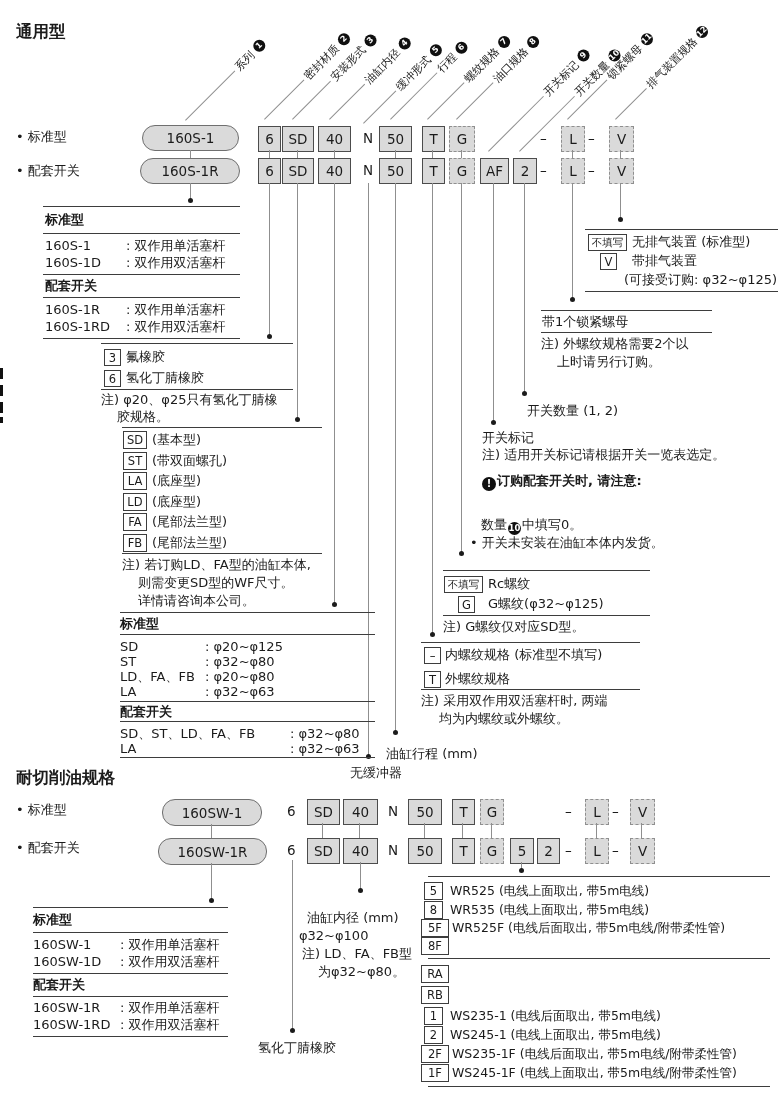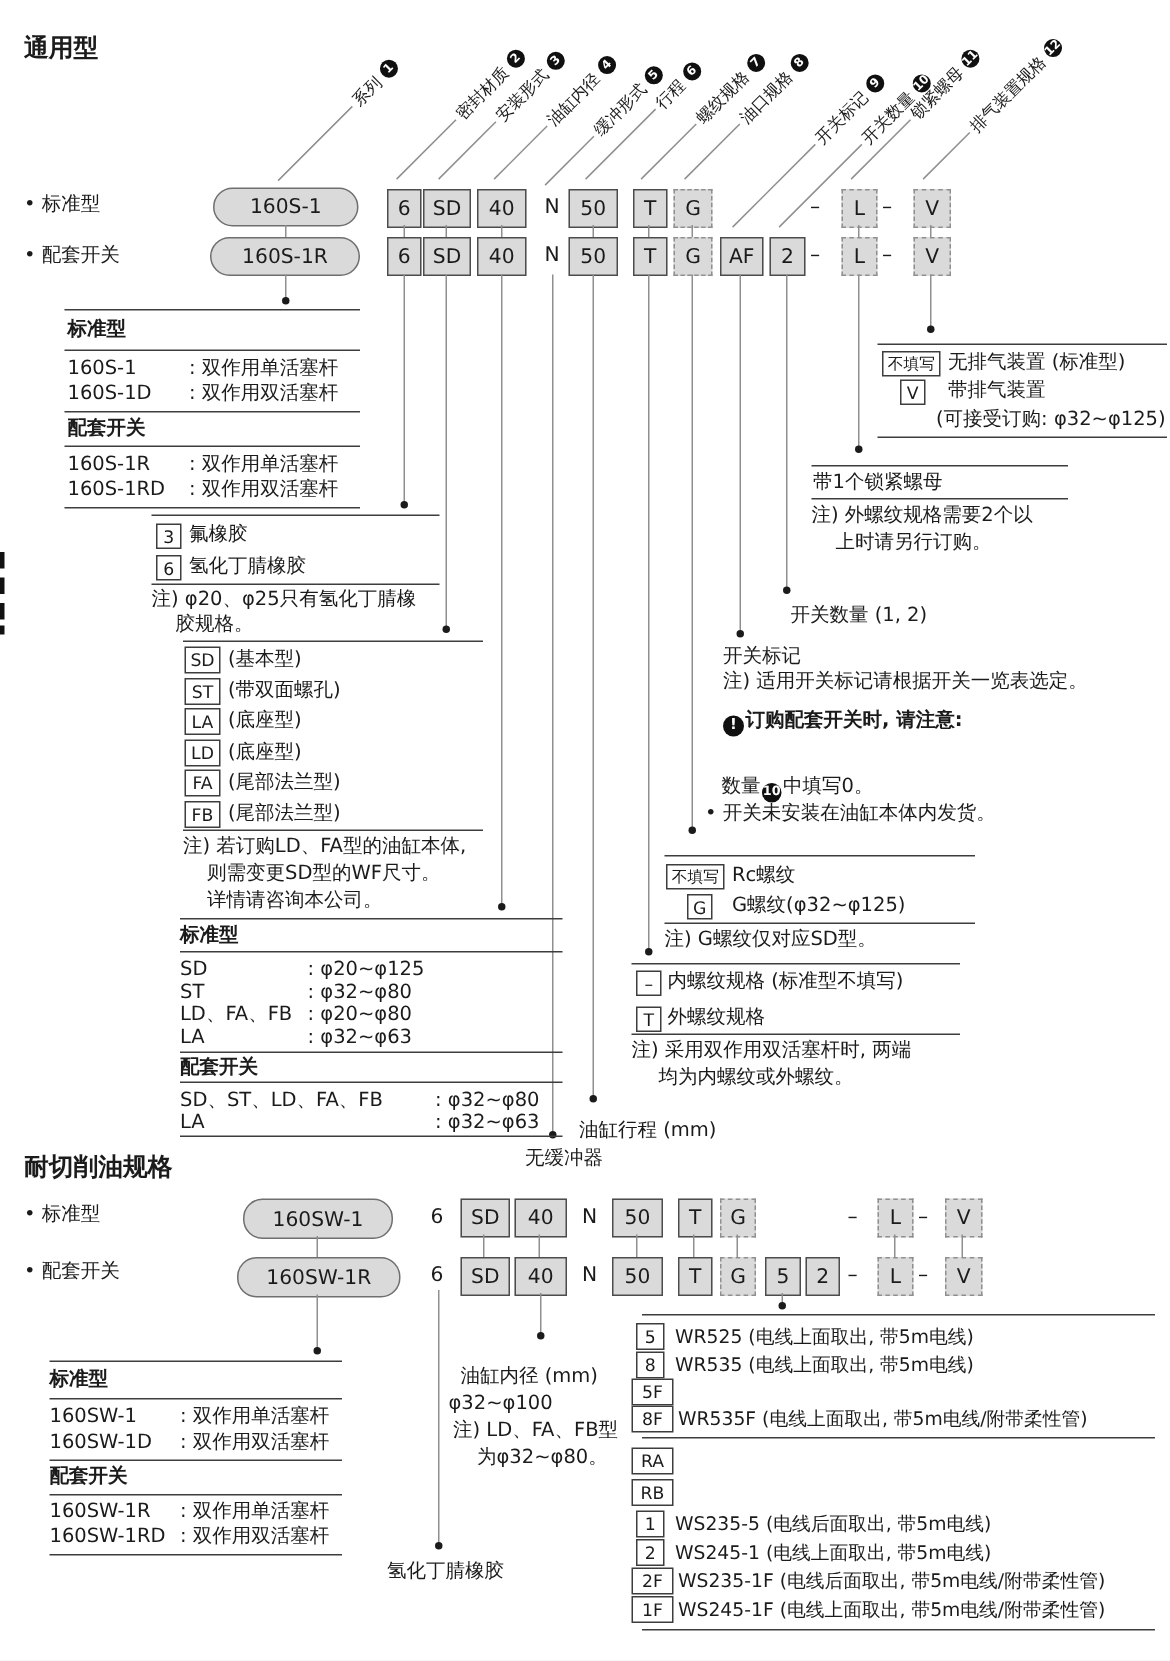--- a/index.html
+++ b/index.html
@@ -345,27 +345,27 @@
   <div class="t" style="left:318px;top:964px">为φ32~φ80。</div>
 
   <div class="t" style="left:258px;top:1040px">氢化丁腈橡胶</div>
 
   <div class="hl" style="left:428px;top:876px;width:342px"></div>
   <div class="sq" style="left:424px;top:882px;width:17px;height:16px">5</div>
   <div class="t fs12" style="left:450px;top:883px">WR525 (电线上面取出, 带5m电线)</div>
   <div class="sq" style="left:424px;top:901px;width:17px;height:16px">8</div>
   <div class="t fs12" style="left:450px;top:902px">WR535 (电线上面取出, 带5m电线)</div>
   <div class="sq" style="left:421px;top:919px;width:26px;height:16px">5F</div>
+  <div class="t fs12" style="left:452px;top:920px">WR525F (电线后面取出, 带5m电线/附带柔性管)</div>
   <div class="sq" style="left:421px;top:937px;width:26px;height:16px">8F</div>
-  <div class="t fs12" style="left:452px;top:938px">WR535F (电线上面取出, 带5m电线/附带柔性管)</div>
   <div class="hl" style="left:428px;top:958px;width:342px"></div>
   <div class="sq" style="left:421px;top:965px;width:26px;height:16px">RA</div>
   <div class="sq" style="left:421px;top:986px;width:26px;height:16px">RB</div>
   <div class="sq" style="left:424px;top:1007px;width:17px;height:16px">1</div>
-  <div class="t fs12" style="left:450px;top:1008px">WS235-5 (电线后面取出, 带5m电线)</div>
+  <div class="t fs12" style="left:450px;top:1008px">WS235-1 (电线后面取出, 带5m电线)</div>
   <div class="sq" style="left:424px;top:1026px;width:17px;height:16px">2</div>
   <div class="t fs12" style="left:450px;top:1027px">WS245-1 (电线上面取出, 带5m电线)</div>
   <div class="sq" style="left:421px;top:1045px;width:26px;height:16px">2F</div>
   <div class="t fs12" style="left:452px;top:1046px">WS235-1F (电线后面取出, 带5m电线/附带柔性管)</div>
   <div class="sq" style="left:421px;top:1064px;width:26px;height:16px">1F</div>
   <div class="t fs12" style="left:452px;top:1065px">WS245-1F (电线上面取出, 带5m电线/附带柔性管)</div>
   <div class="hl" style="left:428px;top:1086px;width:342px"></div>
 
 </div>
 

